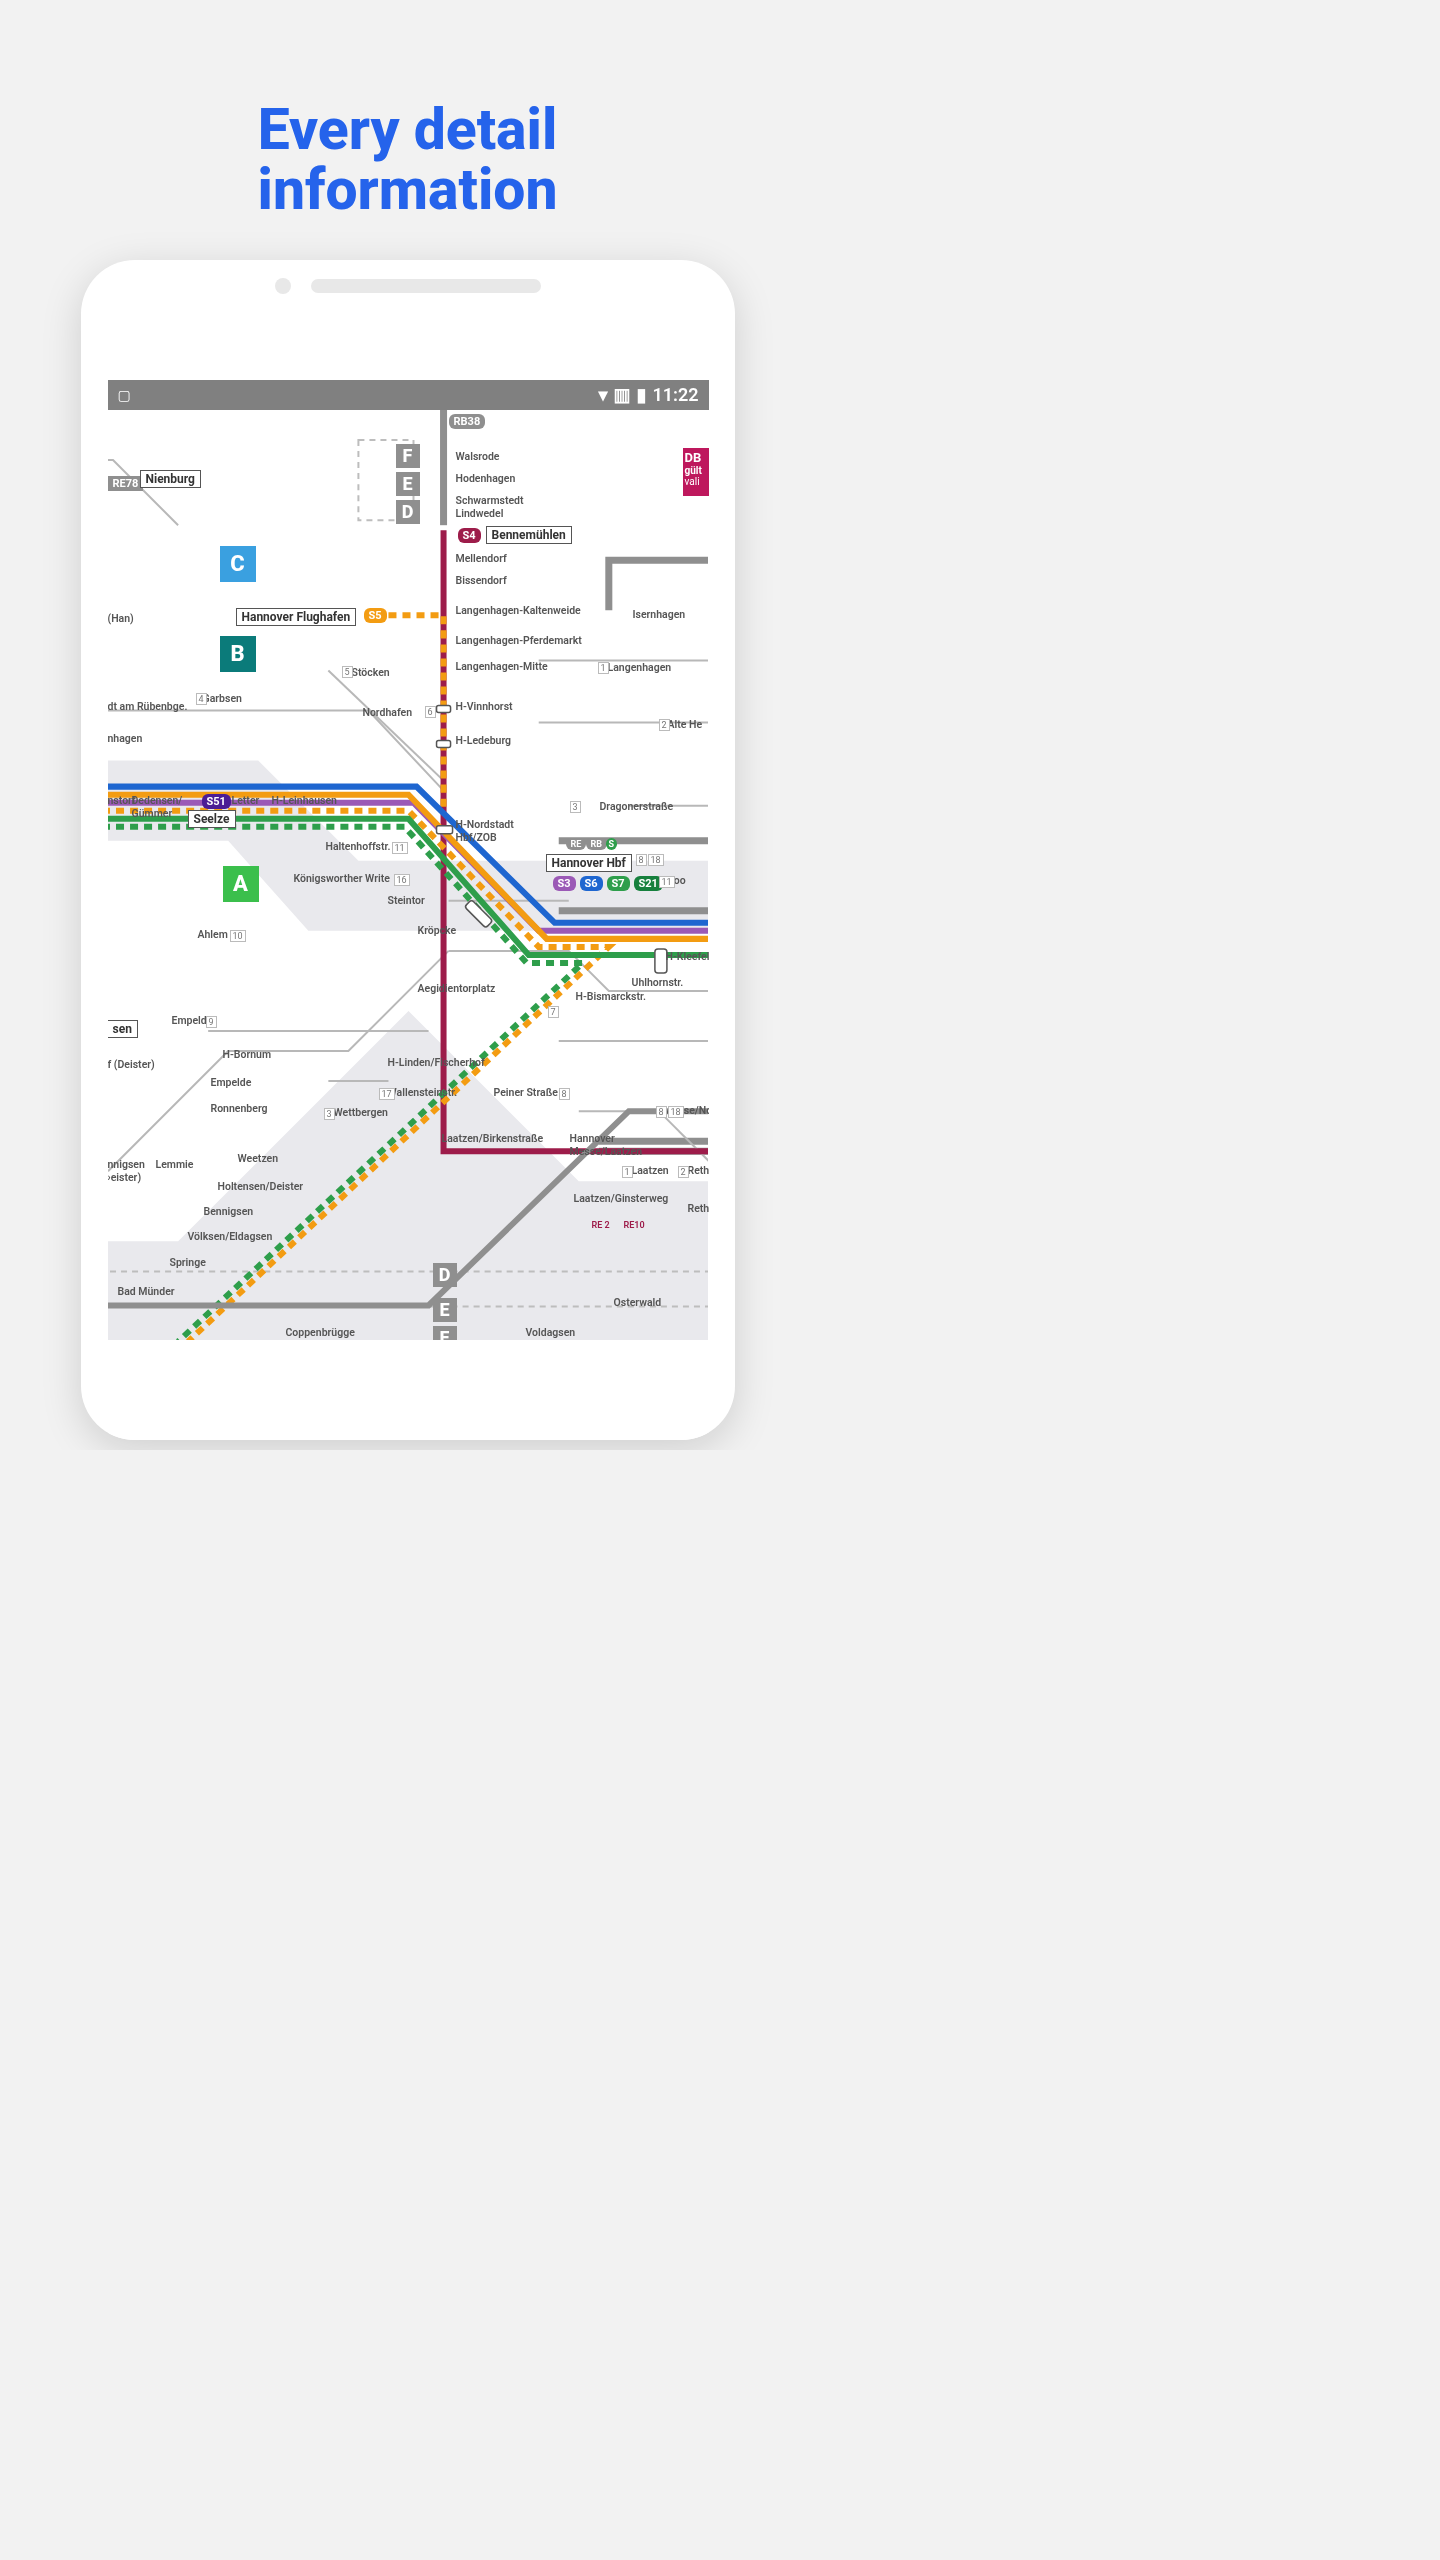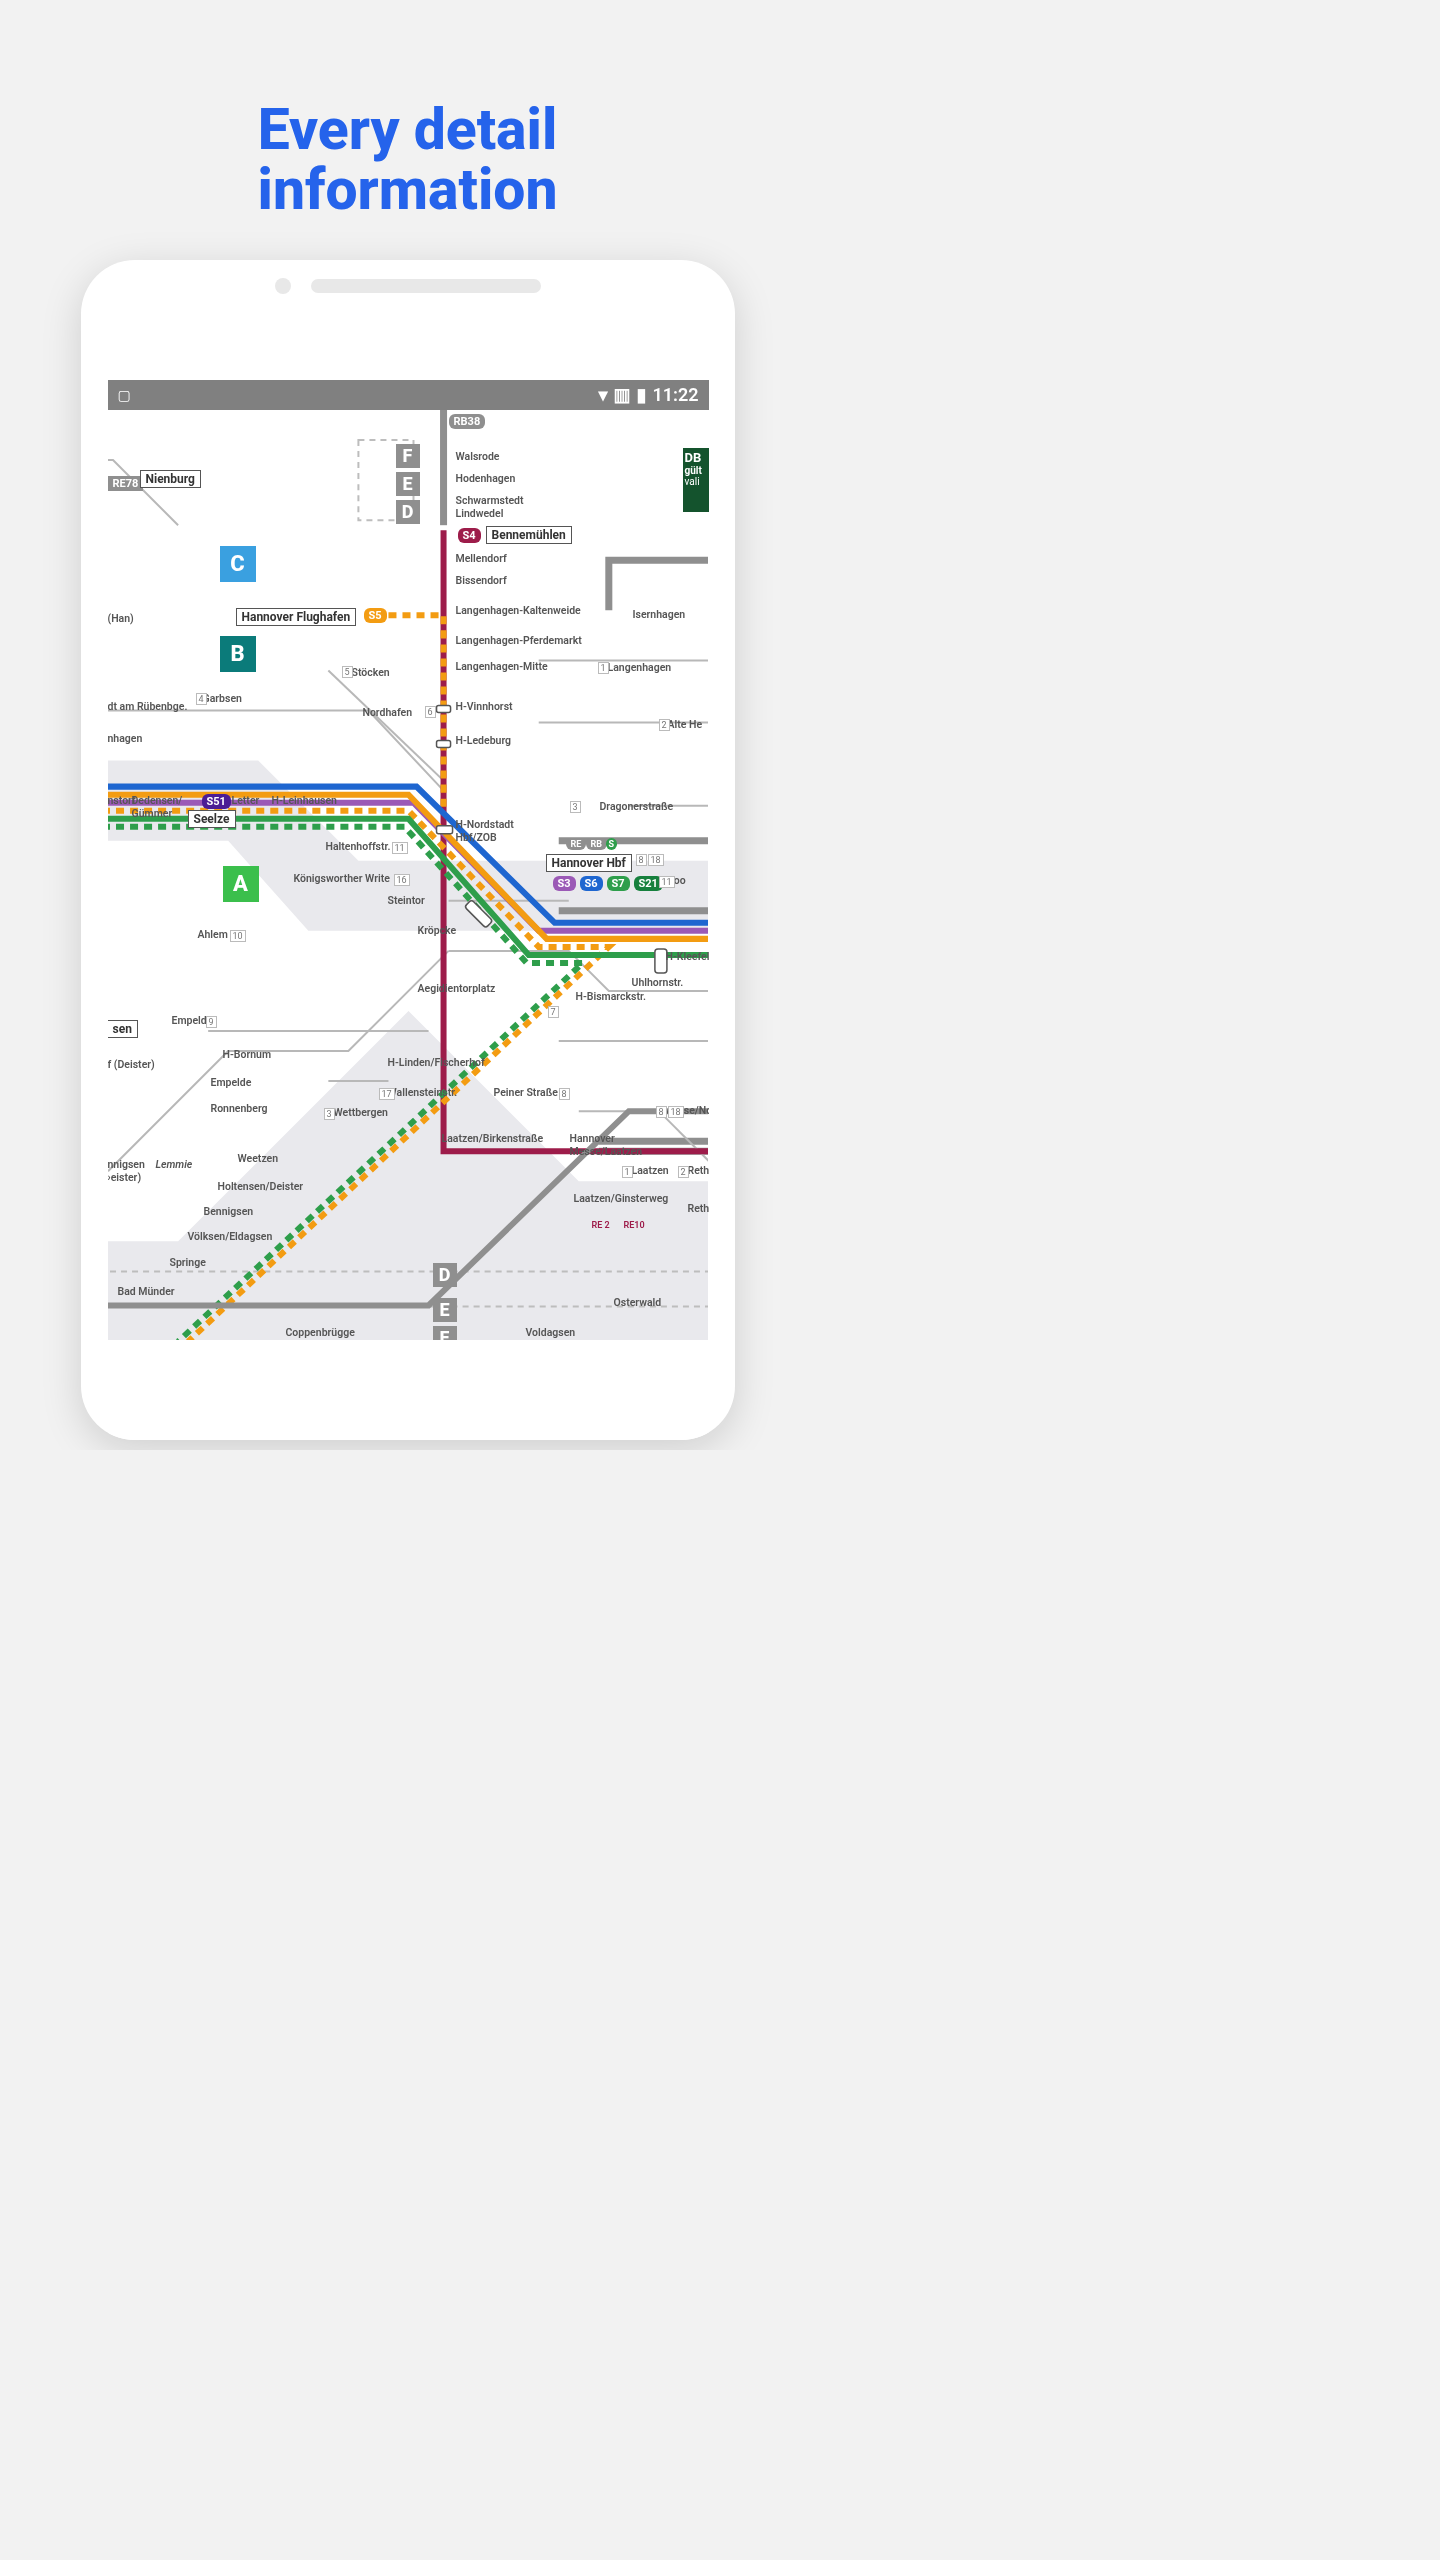--- a/index.html
+++ b/index.html
@@ -198,21 +198,21 @@
           <rect x="328" y="330" width="14" height="7" rx="2"></rect>
           <rect x="328" y="415" width="16" height="8" rx="2"></rect>
           <rect x="355" y="498" width="30" height="10" rx="3" transform="rotate(45 370 503)"></rect>
           <rect x="440" y="448" width="32" height="10" rx="3"></rect>
           <rect x="546" y="538" width="12" height="24" rx="3"></rect>
         </g>
       </svg>
 
       <div class="line-pill" style="left:341px;top:4px;background:#8f8f8f;">RB38</div>
       <div class="line-pill" style="left:0px;top:66px;background:#8f8f8f;border-radius:0;">RE78</div>
-      <div style="position:absolute;right:0;top:38px;width:26px;height:64px;background:#14532d;color:#fff;font-size:10px;padding:2px 2px;font-weight:700;overflow:hidden;">
+      <div style="position:absolute;right:0;top:38px;width:26px;height:48px;background:#be185d;color:#fff;font-size:10px;padding:2px 2px;font-weight:700;overflow:hidden;">
         <div style="font-size:13px;">DB</div>
         <div style="font-weight:700;">gült</div>
         <div style="font-weight:400;">vali</div>
       </div>
 
       <div class="zone-letter" style="left:288px;top:34px;background:#8f8f8f;font-size:18px;width:24px;height:24px;line-height:24px;">F</div>
       <div class="zone-letter" style="left:288px;top:62px;background:#8f8f8f;font-size:18px;width:24px;height:24px;line-height:24px;">E</div>
       <div class="zone-letter" style="left:288px;top:90px;background:#8f8f8f;font-size:18px;width:24px;height:24px;line-height:24px;">D</div>
       <div class="zone-letter" style="left:112px;top:136px;background:#3aa0e0;">C</div>
       <div class="zone-letter" style="left:112px;top:226px;background:#0b7b7a;">B</div>
@@ -283,21 +283,21 @@
       <div class="station-label" style="left:103px;top:666px;">Empelde</div>
       <div class="station-label" style="left:115px;top:638px;">H-Bornum</div>
       <div class="station-label" style="left:280px;top:646px;">H-Linden/Fischerhof</div>
       <div class="station-label" style="left:280px;top:676px;">Wallensteinstr.</div>
       <div class="station-label" style="left:226px;top:696px;">Wettbergen</div>
       <div class="station-label" style="left:386px;top:676px;">Peiner Straße</div>
       <div class="station-label" style="left:103px;top:692px;">Ronnenberg</div>
       <div class="station-label" style="left:0px;top:648px;">f (Deister)</div>
       <div class="station-label" style="left:0px;top:748px;white-space:pre;">nnigsen
 ›eister)</div>
-      <div class="station-label" style="left:48px;top:748px;font-style:italic;">Lemmie</div>
+      <div class="station-label" style="left:48px;top:748px;">Lemmie</div>
       <div class="station-label" style="left:130px;top:742px;">Weetzen</div>
       <div class="station-label" style="left:110px;top:770px;">Holtensen/Deister</div>
       <div class="station-label" style="left:96px;top:795px;">Bennigsen</div>
       <div class="station-label" style="left:80px;top:820px;">Völksen/Eldagsen</div>
       <div class="station-label" style="left:62px;top:846px;">Springe</div>
       <div class="station-label" style="left:10px;top:875px;">Bad Münder</div>
       <div class="station-label" style="left:178px;top:916px;">Coppenbrügge</div>
       <div class="station-label" style="left:418px;top:916px;">Voldagsen</div>
       <div class="station-label" style="left:506px;top:886px;">Osterwald</div>
       <div class="station-label" style="left:462px;top:722px;white-space:pre;">Hannover

